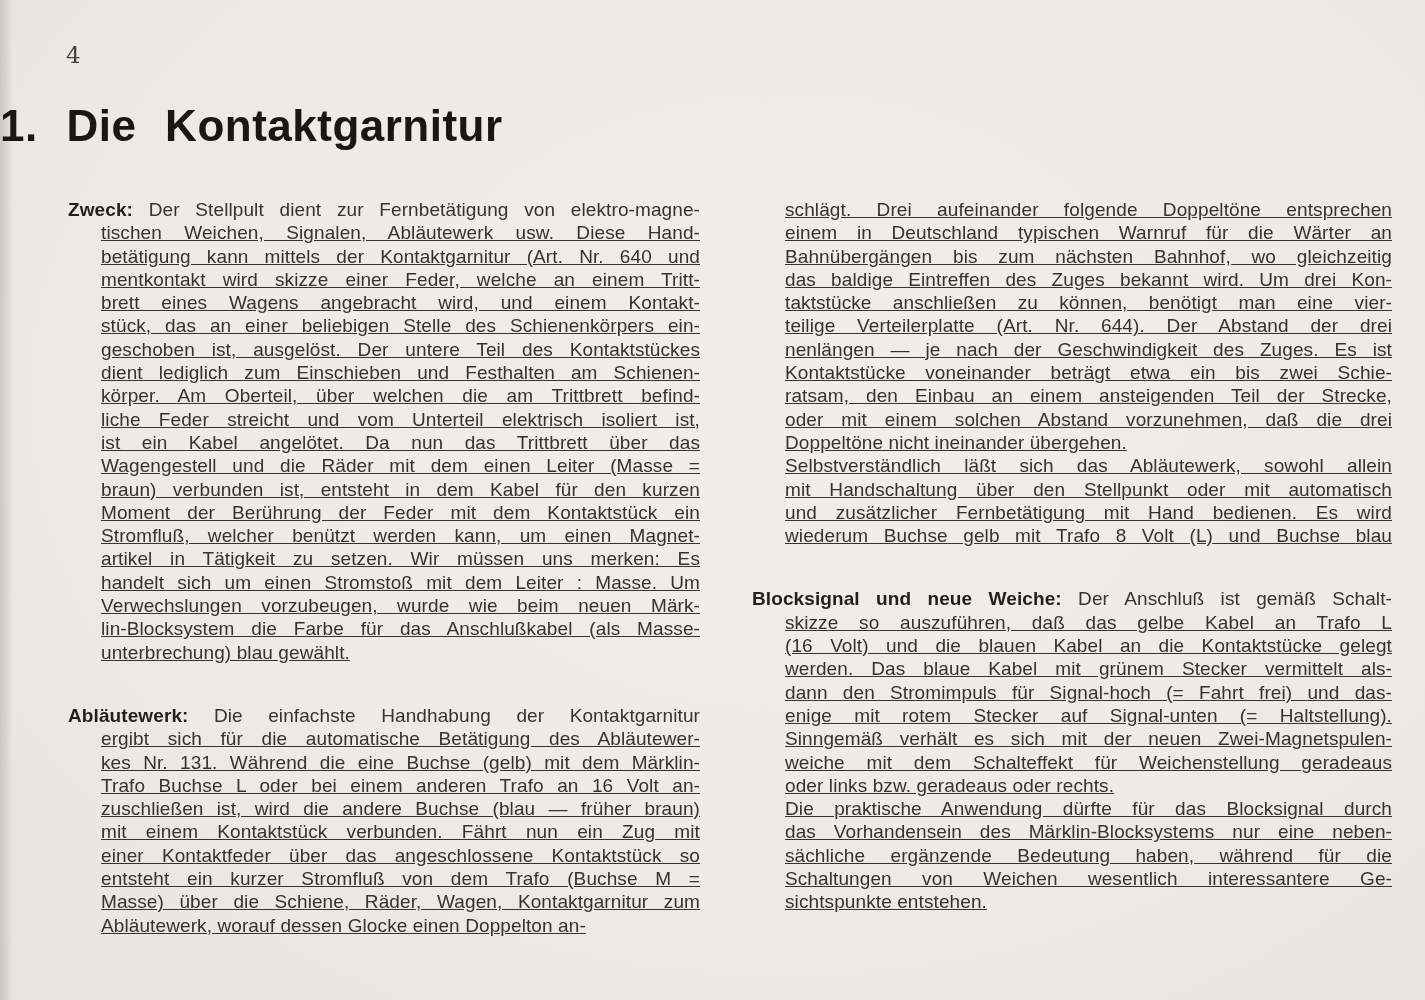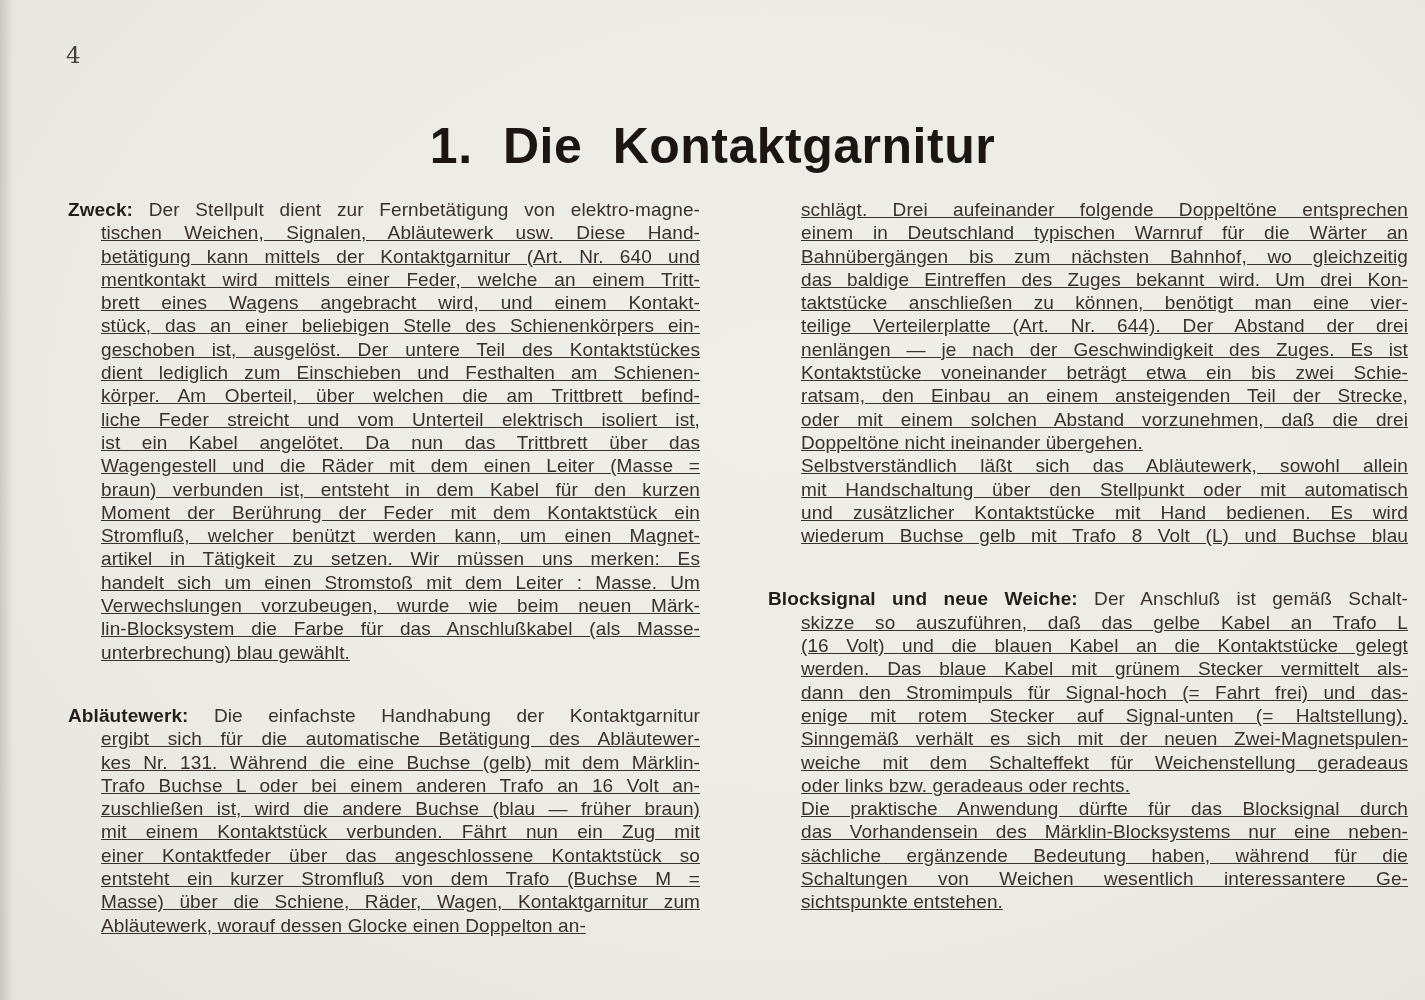--- a/index.html
+++ b/index.html
@@ -30,33 +30,32 @@
   .page-number{
     position:absolute;
     left:66px;top:42px;
     font-family:"DejaVu Serif",serif;
     font-size:23px;
     color:#45403a;
   }
   .title{
     position:absolute;
     top:101px;left:0;right:0;
-    margin:16px;
-    text-align:center;
-    font-size:50px;
+    margin:0;
+    font-size:44px;
     font-weight:700;
     letter-spacing:0.5px;
     word-spacing:16px;
     color:var(--heading-ink);
   }
   .columns{
     position:absolute;
     top:198px;left:68px;
     display:flex;
-    gap:68px;
+    gap:52px;
   }
   .col{
     font-size:19px;
     line-height:23.3px;
     letter-spacing:0.1px;
     color:var(--ink);
   }
   .col-left{width:632px;}
   .col-right{width:640px;}
   .para{margin:0;}
@@ -80,21 +79,21 @@
   <div class="page-number">4</div>
 
   <h1 class="title">1. Die Kontaktgarnitur</h1>
 
   <div class="columns">
     <div class="col col-left">
         <div class="para">
           <div class="line"><span class="label">Zweck:</span> Der Stellpult dient zur Fernbetätigung von elektro-magne-</div>
           <div class="line ind">tischen Weichen, Signalen, Abläutewerk usw. Diese Hand-</div>
           <div class="line ind">betätigung kann mittels der Kontaktgarnitur (Art. Nr. 640 und</div>
-          <div class="line ind">mentkontakt wird mittels einer Feder, welche an einem Tritt-</div>
+          <div class="line ind">mentkontakt wird skizze einer Feder, welche an einem Tritt-</div>
           <div class="line ind">brett eines Wagens angebracht wird, und einem Kontakt-</div>
           <div class="line ind">stück, das an einer beliebigen Stelle des Schienenkörpers ein-</div>
           <div class="line ind">geschoben ist, ausgelöst. Der untere Teil des Kontaktstückes</div>
           <div class="line ind">dient lediglich zum Einschieben und Festhalten am Schienen-</div>
           <div class="line ind">körper. Am Oberteil, über welchen die am Trittbrett befind-</div>
           <div class="line ind">liche Feder streicht und vom Unterteil elektrisch isoliert ist,</div>
           <div class="line ind">ist ein Kabel angelötet. Da nun das Trittbrett über das</div>
           <div class="line ind">Wagengestell und die Räder mit dem einen Leiter (Masse =</div>
           <div class="line ind">braun) verbunden ist, entsteht in dem Kabel für den kurzen</div>
           <div class="line ind">Moment der Berührung der Feder mit dem Kontaktstück ein</div>
@@ -128,21 +127,21 @@
           <div class="line ind">teilige Verteilerplatte (Art. Nr. 644). Der Abstand der drei</div>
           <div class="line ind">nenlängen — je nach der Geschwindigkeit des Zuges. Es ist</div>
           <div class="line ind">Kontaktstücke voneinander beträgt etwa ein bis zwei Schie-</div>
           <div class="line ind">ratsam, den Einbau an einem ansteigenden Teil der Strecke,</div>
           <div class="line ind">oder mit einem solchen Abstand vorzunehmen, daß die drei</div>
           <div class="line last ind">Doppeltöne nicht ineinander übergehen.</div>
         </div>
         <div class="para">
           <div class="line ind">Selbstverständlich läßt sich das Abläutewerk, sowohl allein</div>
           <div class="line ind">mit Handschaltung über den Stellpunkt oder mit automatisch</div>
-          <div class="line ind">und zusätzlicher Kontaktstücke mit Hand bedienen. Es wird</div>
+          <div class="line ind">und zusätzlicher Fernbetätigung mit Hand bedienen. Es wird</div>
           <div class="line ind">wiederum Buchse gelb mit Trafo 8 Volt (L) und Buchse blau</div>
         </div>
         <div class="para gap">
           <div class="line"><span class="label">Blocksignal und neue Weiche:</span> Der Anschluß ist gemäß Schalt-</div>
           <div class="line ind">skizze so auszuführen, daß das gelbe Kabel an Trafo L</div>
           <div class="line ind">(16 Volt) und die blauen Kabel an die Kontaktstücke gelegt</div>
           <div class="line ind">werden. Das blaue Kabel mit grünem Stecker vermittelt als-</div>
           <div class="line ind">dann den Stromimpuls für Signal-hoch (= Fahrt frei) und das-</div>
           <div class="line ind">enige mit rotem Stecker auf Signal-unten (= Haltstellung).</div>
           <div class="line ind">Sinngemäß verhält es sich mit der neuen Zwei-Magnetspulen-</div>

